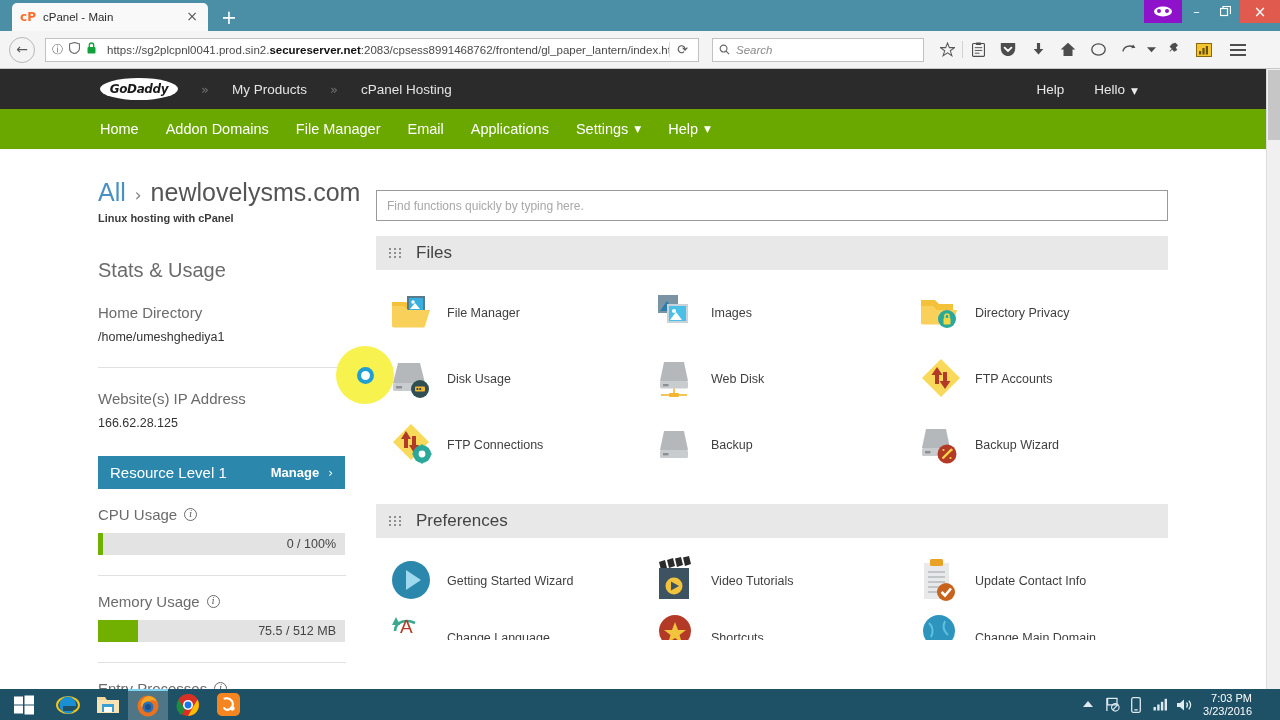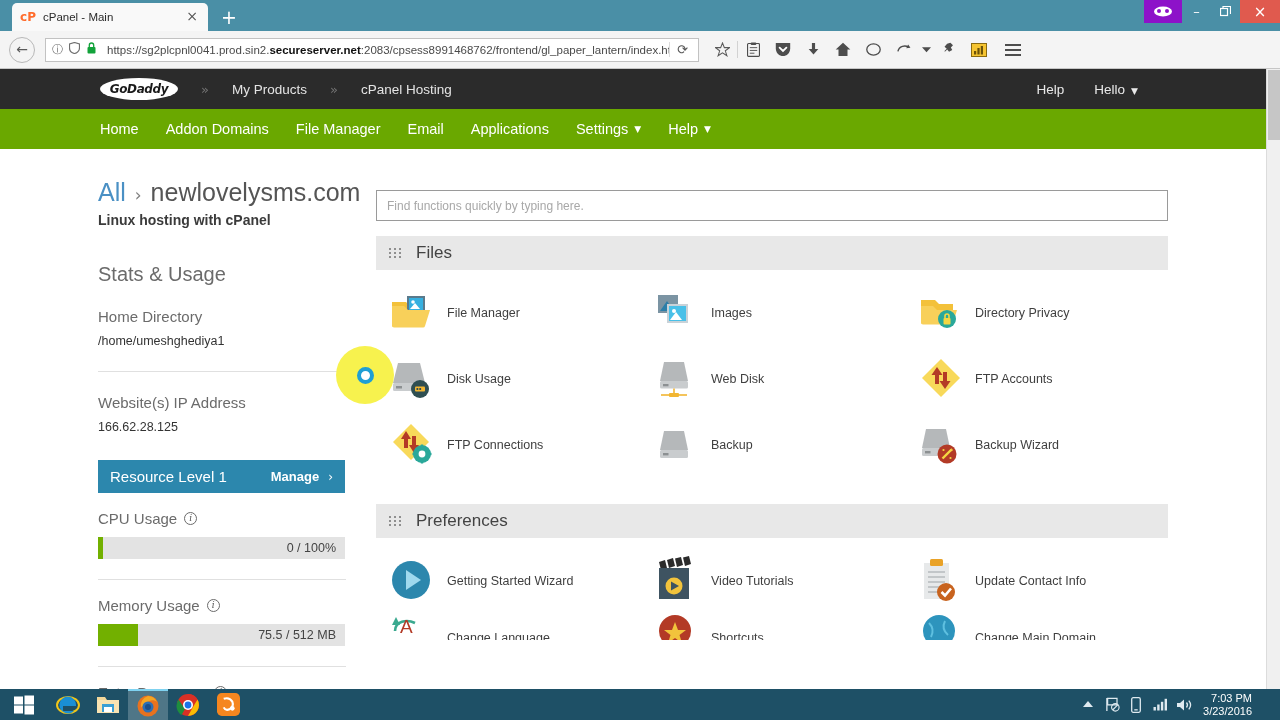--- a/index.html
+++ b/index.html
@@ -143,21 +143,21 @@
   }
 
   .content-wrap { position: relative; width: 1266px; background: #fff; }
 
   
   .sidebar { position: absolute; left: 98px; top: 0; width: 248px; }
   .crumb-row { display: flex; align-items: baseline; padding-top: 29px; }
   .crumb-all { font-size: 25px; color: #4a90c4; }
   .crumb-sep { font-size: 17px; color: #808080; margin: 0 9px; font-family: "DejaVu Sans", sans-serif; }
   .crumb-domain { font-size: 25px; color: #555555; }
-  .crumb-sub { font-size: 14px; color: #3b3b3b; margin-top: 5px; font-weight: bold; }
+  .crumb-sub { font-size: 11px; color: #3b3b3b; margin-top: 5px; font-weight: bold; }
 
   .stats-title { font-size: 20px; color: #6b6b6b; margin-top: 35px; }
   .sb-label { font-size: 15px; color: #6b6b6b; margin-top: 22px; }
   .sb-value { font-size: 12.5px; color: #333; margin-top: 9px; }
   .sb-rule { height: 1px; background: #e0e0e0; margin-top: 23px; width: 248px; }
 
   .res-bar {
     margin-top: 26px; width: 247px; height: 33px; background: #2c87ad;
     display: flex; align-items: center; padding: 0 12px; color: #fff;
   }
@@ -301,20 +301,27 @@
       <span class="url-ico url-lock">
         <svg width="9" height="12" viewBox="0 0 9 12" aria-hidden="true">
           <rect x="0.5" y="5" width="8" height="6.5" rx="1" fill="#12a23a"></rect>
           <path d="M2.3 5 V3.2 a2.2 2.2 0 0 1 4.4 0 V5" fill="none" stroke="#12a23a" stroke-width="1.3"></path>
         </svg>
       </span>
       <span class="url-text"><span>https://sg2plcpnl0041.prod.sin2.</span><b>secureserver.net</b><span>:2083/cpsess8991468762/frontend/gl_paper_lantern/index.htr</span></span>
       <span class="url-reload">⟳</span>
     </div>
 
+    <div class="searchbar">
+      <svg width="11" height="11" viewBox="0 0 12 12" aria-hidden="true">
+        <circle cx="5" cy="5" r="3.7" fill="none" stroke="#6a6a6a" stroke-width="1.3"></circle>
+        <line x1="7.7" y1="7.7" x2="11" y2="11" stroke="#6a6a6a" stroke-width="1.3"></line>
+      </svg>
+      <span class="search-ph">Search</span>
+    </div>
 
     <div class="navicons">
       <div class="navicon">
         <svg width="15" height="15" viewBox="0 0 16 16" aria-hidden="true">
           <polygon points="8,1 10,6 15.5,6 11,9.4 12.7,14.7 8,11.5 3.3,14.7 5,9.4 0.5,6 6,6" fill="none" stroke="#5a5a5a" stroke-width="1.1"></polygon>
         </svg>
       </div>
       <div class="navicon-sep"></div>
       <div class="navicon">
         <svg width="13" height="15" viewBox="0 0 14 16" aria-hidden="true">

